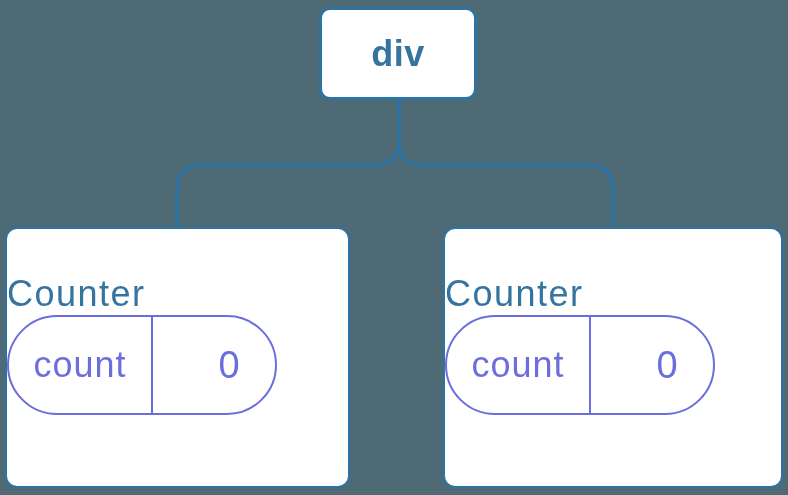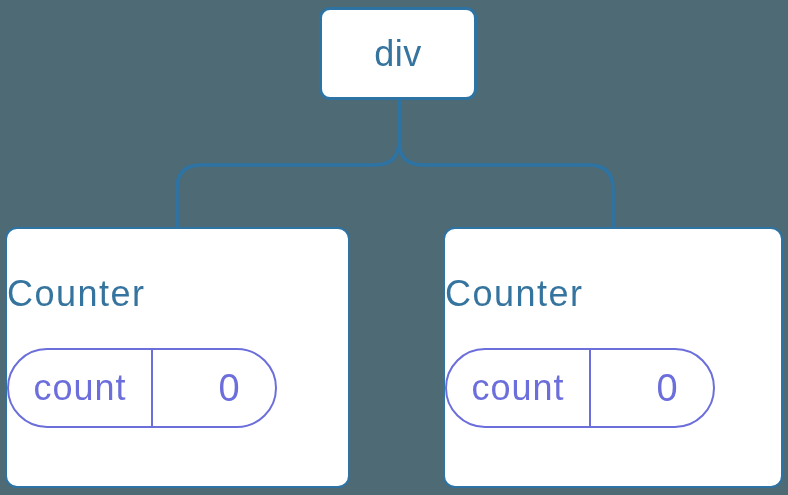--- a/index.html
+++ b/index.html
@@ -37,21 +37,21 @@
     background: var(--card_bg);
     border: 3px solid var(--connector_blue);
     border-radius: 11px;
     display: flex;
     align-items: center;
     justify-content: center;
     z-index: 2;
   }
   .root-label {
     font-size: 36px;
-    font-weight: 400;
+    font-weight: 700;
     color: var(--label_blue);
     letter-spacing: 0.5px;
   }
   .counter-card {
     position: absolute;
     top: 227px;
     height: 261px;
     background: var(--card_bg);
     border: 2.5px solid var(--connector_blue);
     border-radius: 12px;
@@ -63,23 +63,22 @@
   .counter-card.left  { left: 5px;   width: 345px; }
   .counter-card.right { left: 443px; width: 340px; }
   .counter-title {
     font-size: 36px;
     font-weight: 500;
     color: var(--label_blue);
     letter-spacing: 1.5px;
     line-height: 42px;
   }
   .state-pill {
-    margin-top: 33px;
     width: 270px;
-    height: 80px;
+    height: 100px;
     border: 2px solid var(--state_purple);
     border-radius: 50px;
     display: flex;
     align-items: stretch;
     overflow: hidden;
     background: var(--card_bg);
     gap: 30px;
   }
   .state-key {
     flex: 1 1 auto;

